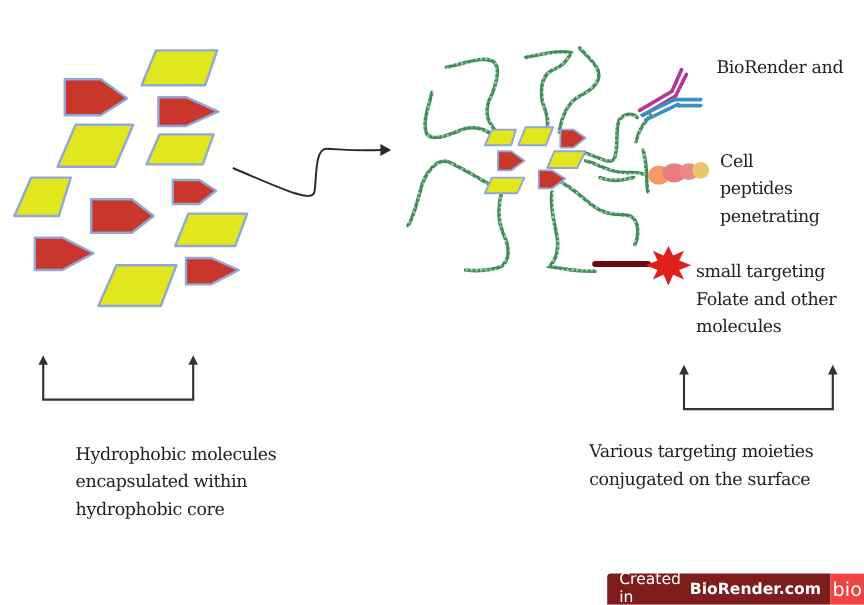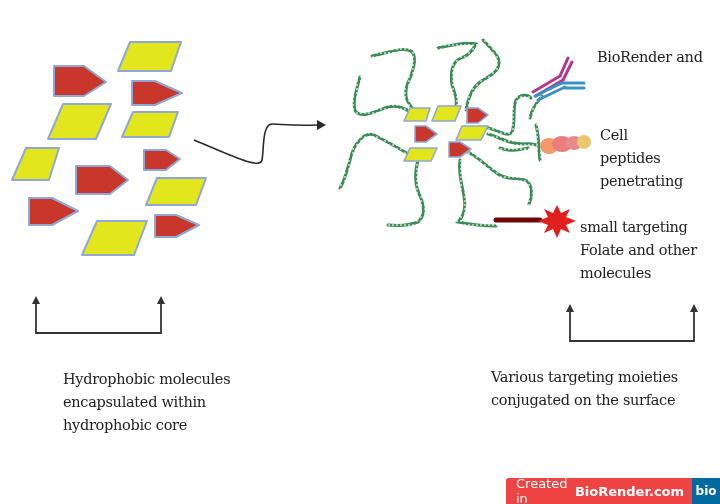--- a/index.html
+++ b/index.html
@@ -1,22 +1,22 @@
 <!DOCTYPE html>
 <html><head>
 <meta charset="utf-8">
 <style>
   html, body { margin:0; padding:0; background:#ffffff; }
   body { width:720px; height:504px; position:relative; overflow:hidden; font-family:"DejaVu Serif", serif; }
   svg.fig { position:absolute; left:0; top:0; }
   .label { position:absolute; font-family:"DejaVu Serif", serif; font-size:14.5px; line-height:23px; color:#222; letter-spacing:-0.3px; }
   .wm { position:absolute; left:506px; top:478px; height:26px; display:flex; align-items:stretch; font-family:"DejaVu Sans", sans-serif; font-size:13px; }
-  .wm .txt { background:#ef4444; color:#fff; padding:0 8px 0 10px; display:flex; align-items:center; border-top-left-radius:3px; }
+  .wm .txt { background:#7f1d1d; color:#fff; padding:0 8px 0 10px; display:flex; align-items:center; border-top-left-radius:3px; }
   .wm .txt b { margin-left:4px; }
-  .wm .logo { background:#0369a1; color:#fff; font-weight:bold; width:30px; display:flex; align-items:center; justify-content:center; font-size:12px; }
+  .wm .logo { background:#ef4444; color:#fff; font-weight:normal; width:30px; display:flex; align-items:center; justify-content:center; font-size:16px; }
 </style>
 </head>
 <body>
 
 <svg class="fig" width="720" height="504" viewBox="0 0 720 504">
   <defs>
     <pattern id="twist" width="4" height="4" patternUnits="userSpaceOnUse">
       <rect width="4" height="4" fill="#3f8a5a"></rect>
       <rect width="2" height="2" fill="#9fd0a8"></rect>
     </pattern>

